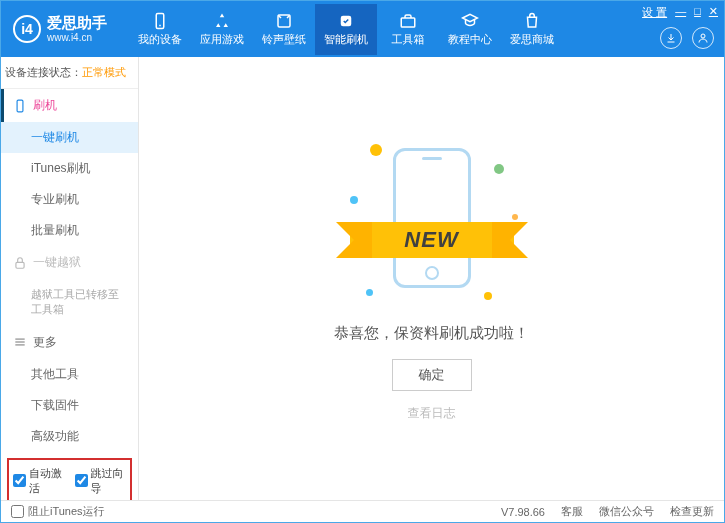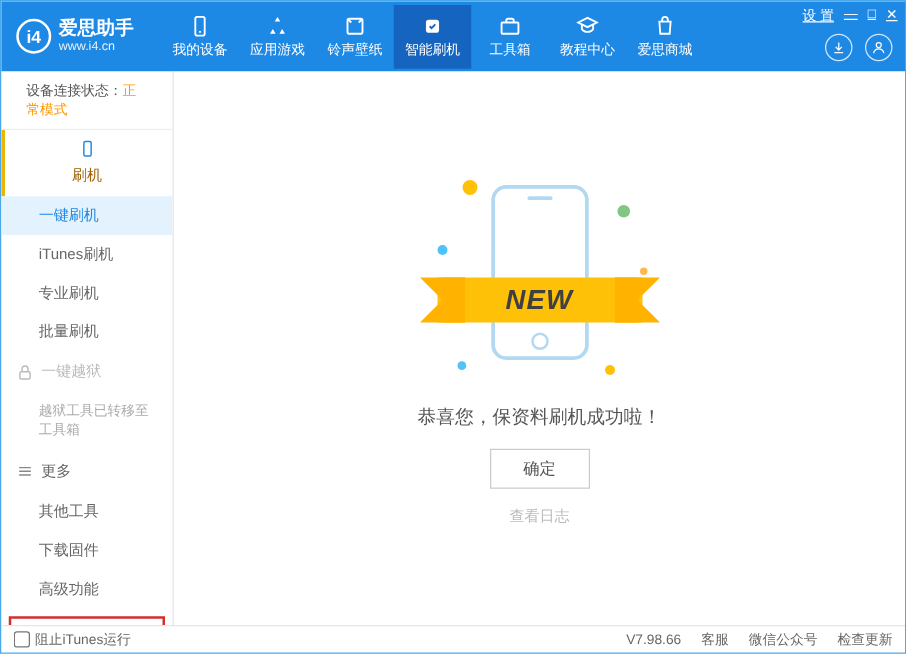--- a/index.html
+++ b/index.html
@@ -15,24 +15,24 @@
 .nav-item.active { background: #1565c0; }
 .nav-ico { display: block; margin: 0 auto 2px; width: 18px; height: 18px; }
 .winctrl { position: absolute; right: 6px; top: 4px; display: flex; gap: 8px; font-size: 11px; }
 .winctrl span { cursor: pointer; text-decoration: underline; }
 .header-right { position: absolute; right: 10px; bottom: 8px; display: flex; gap: 10px; }
 .circ-btn { width: 22px; height: 22px; border: 1.5px solid rgba(255,255,255,.8); border-radius: 50%; display: flex; align-items: center; justify-content: center; cursor: pointer; }
 .circ-btn svg { width: 12px; height: 12px; stroke: #fff; fill: none; stroke-width: 2; }
 
 .body { display: flex; height: calc(100% - 56px - 22px); }
 .sidebar { width: 138px; border-right: 1px solid #e5e5e5; display: flex; flex-direction: column; font-size: 12px; color: #555; overflow: hidden; }
-.dev-status { padding: 8px 20px; border-bottom: 1px solid #eee; font-size: 11px; }
+.dev-status { padding: 8px 4px; border-bottom: 1px solid #eee; font-size: 11px; }
 .dev-status b { color: #ff9800; font-weight: normal; }
 .side-head { display: flex; align-items: center; gap: 6px; padding: 8px 12px; color: #666; cursor: pointer; }
-.side-head.blue { color: #a16207; border-left: 3px solid #eab308; padding-left: 9px; flex-direction: column; }
+.side-head.blue { color: #ec4899; border-left: 3px solid #0c4a6e; padding-left: 9px; }
 .side-item { padding: 7px 10px 7px 30px; cursor: pointer; color: #666; }
 .side-item.active { background: #e3f2fd; color: #1e88e5; }
 .side-note { padding: 8px 10px 8px 30px; color: #aaa; line-height: 1.4; font-size: 11px; }
 .side-head .ico { width: 14px; height: 14px; display: inline-block; }
 
 .checks { border: 2px solid #d32f2f; margin: 6px; padding: 6px 4px; display: flex; gap: 10px; align-items: center; font-size: 11px; }
 .checks label { display: flex; align-items: center; gap: 3px; color: #444; cursor: pointer; }
 .checks input { accent-color: #1e88e5; }
 
 .main { flex: 1; display: flex; flex-direction: column; align-items: center; justify-content: center; padding: 20px; position: relative; }

